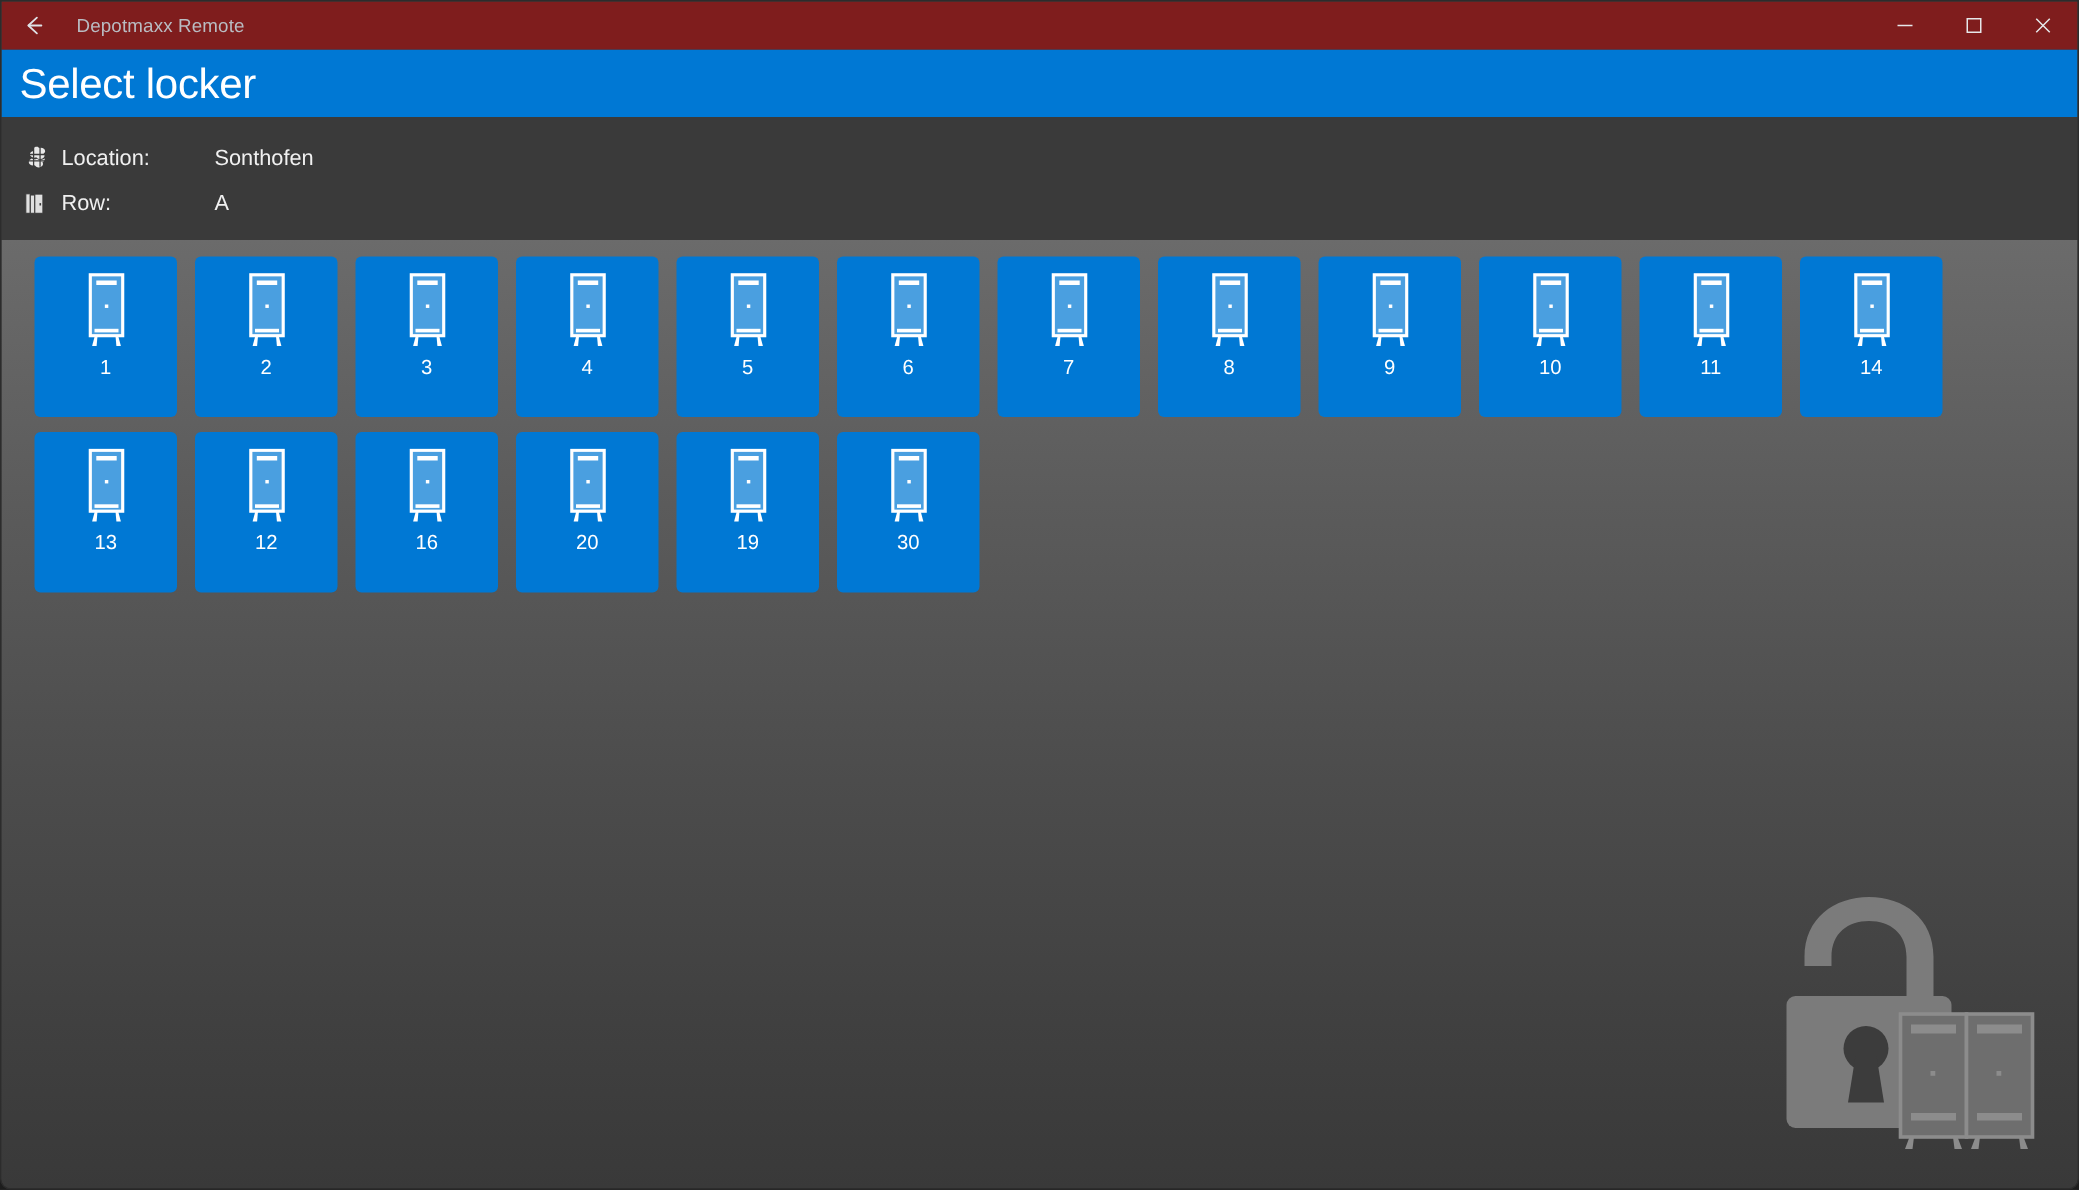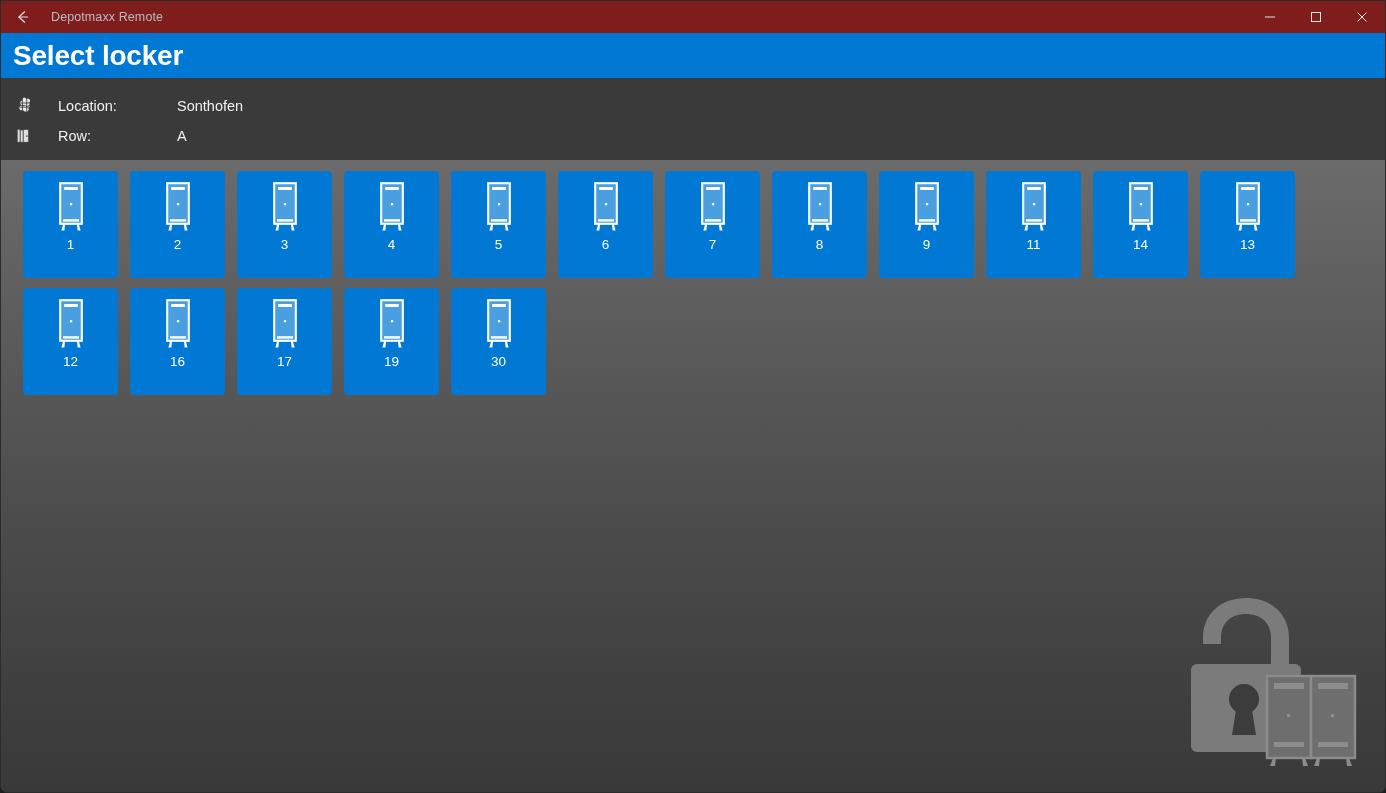--- a/index.html
+++ b/index.html
@@ -78,38 +78,37 @@
     height: 45px;
     background: #0078d4;
     display: flex;
     align-items: center;
     padding-left: 12px;
     box-sizing: border-box;
   }
   .page-title {
     color: #ffffff;
     font-size: 28px;
-    font-weight: 700;
+    font-weight: 400;
     letter-spacing: -0.2px;
     line-height: 1;
   }
 
   
   .info-panel {
     flex: 0 0 82px;
     height: 82px;
     background: #3a3a3a;
     padding: 13px 0 0 14px;
     box-sizing: border-box;
   }
   .info-row {
     display: flex;
     align-items: center;
     height: 30px;
-    gap: 17px;
   }
   .info-icon {
     width: 26px;
     flex: 0 0 26px;
     display: flex;
     align-items: center;
     justify-content: flex-start;
   }
   .info-icon svg { display: block; }
   .info-label {
@@ -365,20 +364,31 @@
         </div>
         <div class="locker-tile">
           <svg class="tile-icon" viewBox="0 0 28 50">
             <rect x="3.2" y="1.2" width="21.6" height="40.6" fill="#4a9fe0" stroke="#ffffff" stroke-width="2.1"></rect>
             <rect x="7.2" y="5.0" width="13.6" height="3.0" fill="#ffffff"></rect>
             <rect x="12.9" y="21.0" width="2.3" height="2.3" fill="#ffffff"></rect>
             <rect x="6.0" y="37.2" width="16.0" height="2.4" fill="#ffffff"></rect>
             <path d="M6.2 42.0 L4.4 48.6 L7.4 48.6 L8.0 42.0 Z" fill="#ffffff"></path>
             <path d="M21.8 42.0 L20.0 42.0 L20.6 48.6 L23.6 48.6 Z" fill="#ffffff"></path>
           </svg>
+          <div class="tile-label">10</div>
+        </div>
+        <div class="locker-tile">
+          <svg class="tile-icon" viewBox="0 0 28 50">
+            <rect x="3.2" y="1.2" width="21.6" height="40.6" fill="#4a9fe0" stroke="#ffffff" stroke-width="2.1"></rect>
+            <rect x="7.2" y="5.0" width="13.6" height="3.0" fill="#ffffff"></rect>
+            <rect x="12.9" y="21.0" width="2.3" height="2.3" fill="#ffffff"></rect>
+            <rect x="6.0" y="37.2" width="16.0" height="2.4" fill="#ffffff"></rect>
+            <path d="M6.2 42.0 L4.4 48.6 L7.4 48.6 L8.0 42.0 Z" fill="#ffffff"></path>
+            <path d="M21.8 42.0 L20.0 42.0 L20.6 48.6 L23.6 48.6 Z" fill="#ffffff"></path>
+          </svg>
           <div class="tile-label">11</div>
         </div>
         <div class="locker-tile">
           <svg class="tile-icon" viewBox="0 0 28 50">
             <rect x="3.2" y="1.2" width="21.6" height="40.6" fill="#4a9fe0" stroke="#ffffff" stroke-width="2.1"></rect>
             <rect x="7.2" y="5.0" width="13.6" height="3.0" fill="#ffffff"></rect>
             <rect x="12.9" y="21.0" width="2.3" height="2.3" fill="#ffffff"></rect>
             <rect x="6.0" y="37.2" width="16.0" height="2.4" fill="#ffffff"></rect>
             <path d="M6.2 42.0 L4.4 48.6 L7.4 48.6 L8.0 42.0 Z" fill="#ffffff"></path>
             <path d="M21.8 42.0 L20.0 42.0 L20.6 48.6 L23.6 48.6 Z" fill="#ffffff"></path>
@@ -420,21 +430,21 @@
         </div>
         <div class="locker-tile">
           <svg class="tile-icon" viewBox="0 0 28 50">
             <rect x="3.2" y="1.2" width="21.6" height="40.6" fill="#4a9fe0" stroke="#ffffff" stroke-width="2.1"></rect>
             <rect x="7.2" y="5.0" width="13.6" height="3.0" fill="#ffffff"></rect>
             <rect x="12.9" y="21.0" width="2.3" height="2.3" fill="#ffffff"></rect>
             <rect x="6.0" y="37.2" width="16.0" height="2.4" fill="#ffffff"></rect>
             <path d="M6.2 42.0 L4.4 48.6 L7.4 48.6 L8.0 42.0 Z" fill="#ffffff"></path>
             <path d="M21.8 42.0 L20.0 42.0 L20.6 48.6 L23.6 48.6 Z" fill="#ffffff"></path>
           </svg>
-          <div class="tile-label">17</div>
+          <div class="tile-label">20</div>
         </div>
         <div class="locker-tile">
           <svg class="tile-icon" viewBox="0 0 28 50">
             <rect x="3.2" y="1.2" width="21.6" height="40.6" fill="#4a9fe0" stroke="#ffffff" stroke-width="2.1"></rect>
             <rect x="7.2" y="5.0" width="13.6" height="3.0" fill="#ffffff"></rect>
             <rect x="12.9" y="21.0" width="2.3" height="2.3" fill="#ffffff"></rect>
             <rect x="6.0" y="37.2" width="16.0" height="2.4" fill="#ffffff"></rect>
             <path d="M6.2 42.0 L4.4 48.6 L7.4 48.6 L8.0 42.0 Z" fill="#ffffff"></path>
             <path d="M21.8 42.0 L20.0 42.0 L20.6 48.6 L23.6 48.6 Z" fill="#ffffff"></path>
           </svg>

